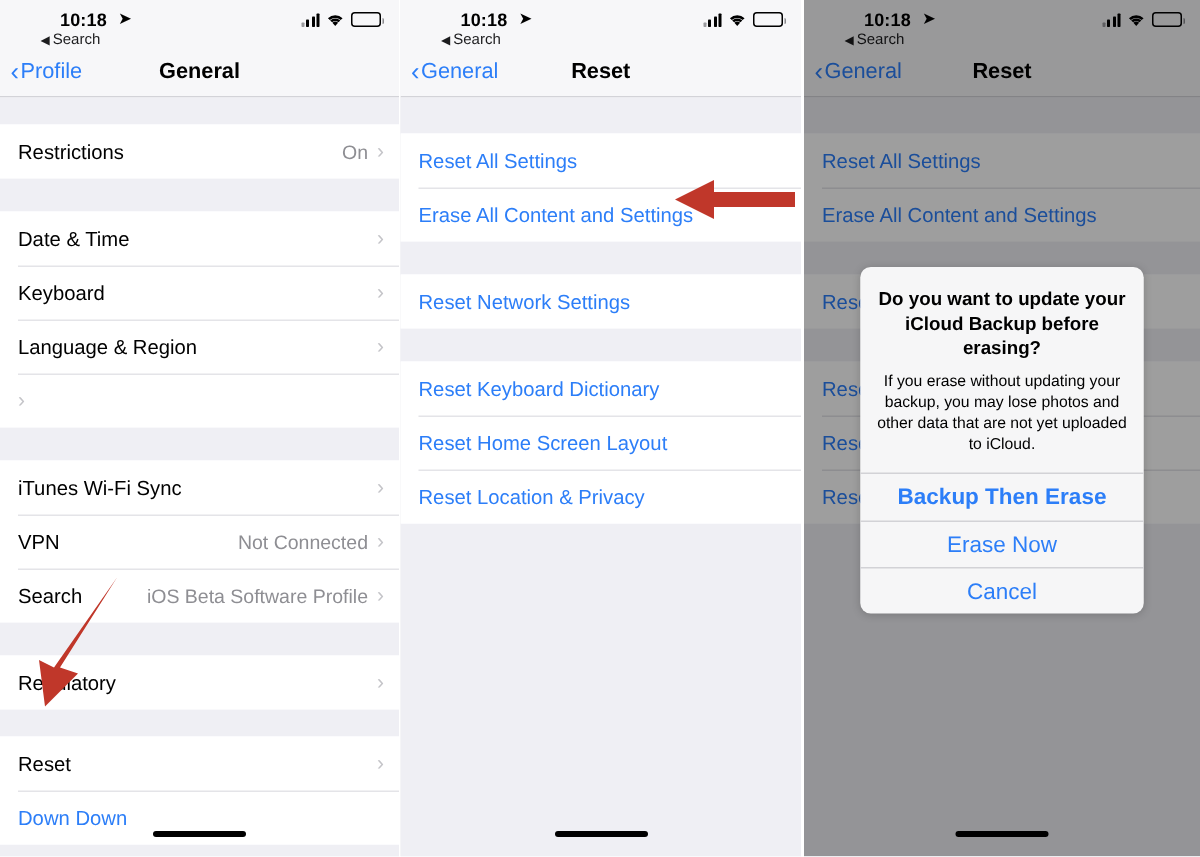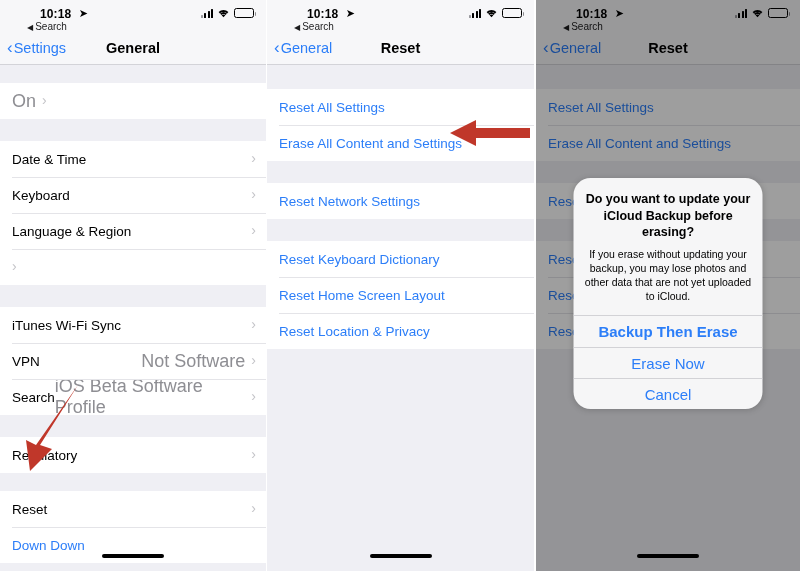--- a/index.html
+++ b/index.html
@@ -134,21 +134,21 @@
     cursor: pointer;
   }
   .row + .row::before {
     content: '';
     position: absolute;
     left: 12px; right: 0; top: 0;
     height: 1px;
     background: #e4e4e8;
   }
   .row .label { flex: 1; }
-  .row .value { color: #8e8e93; font-size: 18px; margin-right: 6px; }
+  .row .value { color: #8e8e93; font-size: 13px; margin-right: 6px; }
   .row .chev {
     color: #c4c4c8;
     font-size: 14px;
     line-height: 1;
     transform: translateY(-1px);
   }
   .row.blue .label { color: #2c7ef8; }
 
   
   .home-ind {
@@ -174,21 +174,21 @@
     z-index: 5;
   }
   .alert {
     position: absolute;
     z-index: 6;
     left: 50%;
     transform: translateX(-50%);
     top: 178px;
     width: 189px;
     background: #f6f6f7;
-    border-radius: 17px;
+    border-radius: 7px;
     overflow: hidden;
     box-shadow: 0 1px 6px rgba(0,0,0,.18);
   }
   .alert-body { padding: 13px 11px 12px 11px; text-align: center; }
   .alert-title {
     font-size: 12.5px;
     font-weight: bold;
     color: #000;
     line-height: 1.32;
   }
@@ -237,29 +237,30 @@
               <path d="M3.1 5.6 4.4 6.9a3.2 3.2 0 0 1 4.2 0l1.3-1.3a5 5 0 0 0-6.8 0z" fill="#000"></path>
             </svg>
         </span>
         <span class="batt"><span class="fill" style="width:82%"></span></span>
       </span>
     </div>
 
     <div class="navbar">
       <div class="nav-back">
         <span class="chev">‹</span>
-        <span>Settings</span>
+        <span>Profile</span>
       </div>
       <div class="nav-title">General</div>
     </div>
 
     <div class="scroll">
       <div class="gap" style="height:18px"></div>
       <div class="group">
         <div class="row">
+          <span class="label">Restrictions</span>
           <span class="value">On</span>
           <span class="chev">›</span>
         </div>
       </div>
 
       <div class="gap" style="height:22px"></div>
       <div class="group">
         <div class="row">
           <span class="label">Date &amp; Time</span>
           <span class="chev">›</span>
@@ -278,21 +279,21 @@
       </div>
 
       <div class="gap" style="height:22px"></div>
       <div class="group">
         <div class="row">
           <span class="label">iTunes Wi-Fi Sync</span>
           <span class="chev">›</span>
         </div>
         <div class="row">
           <span class="label">VPN</span>
-          <span class="value">Not Software</span>
+          <span class="value">Not Connected</span>
           <span class="chev">›</span>
         </div>
         <div class="row">
           <span class="label">Search</span>
           <span class="value">iOS Beta Software Profile</span>
           <span class="chev">›</span>
         </div>
       </div>
 
       <div class="gap" style="height:22px"></div>

